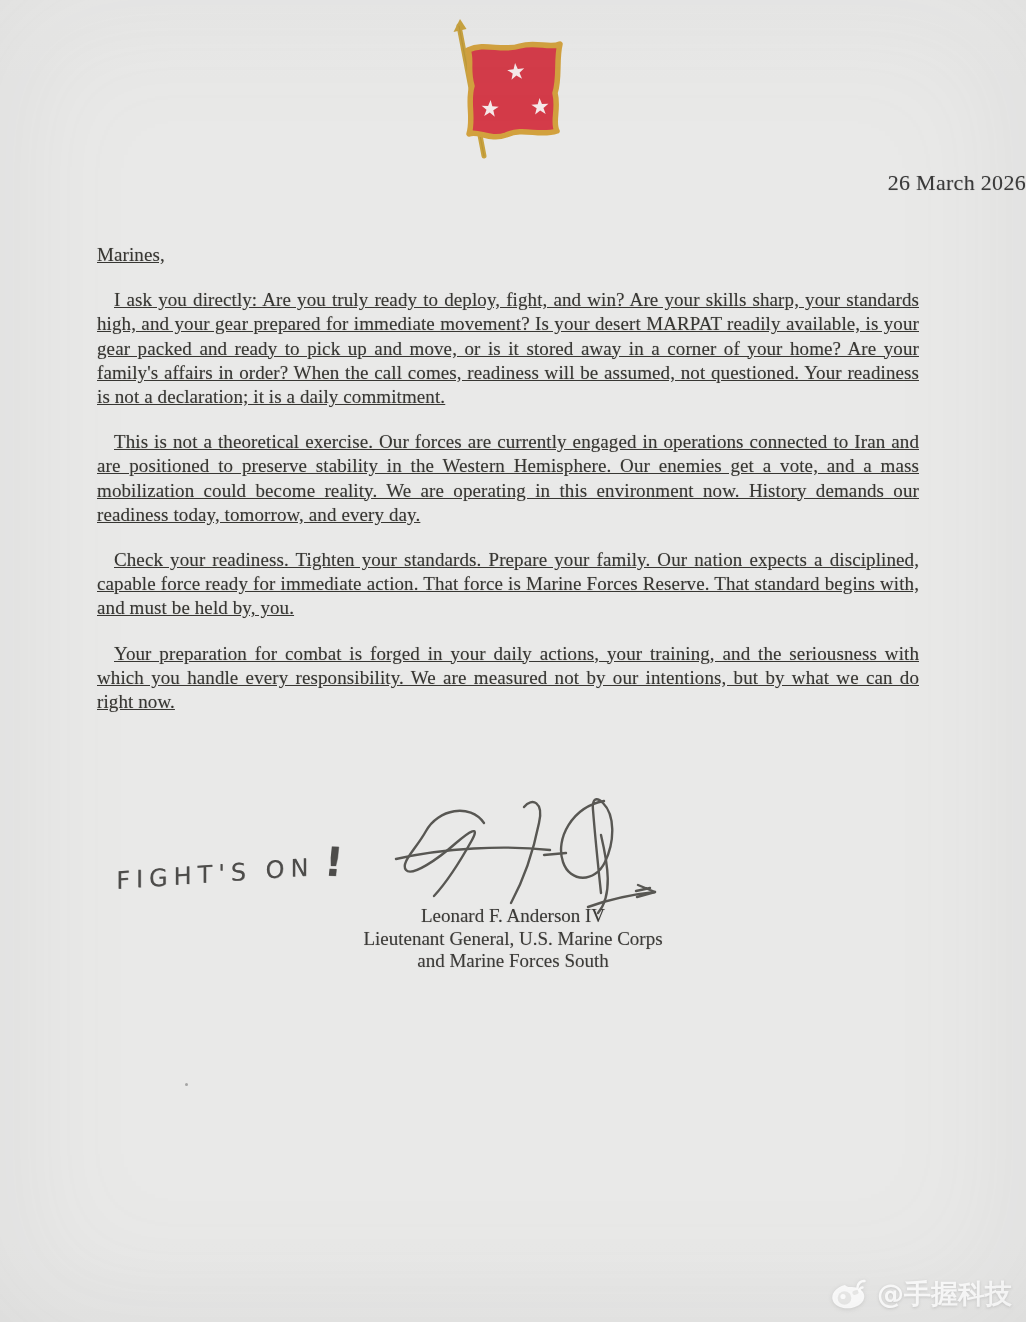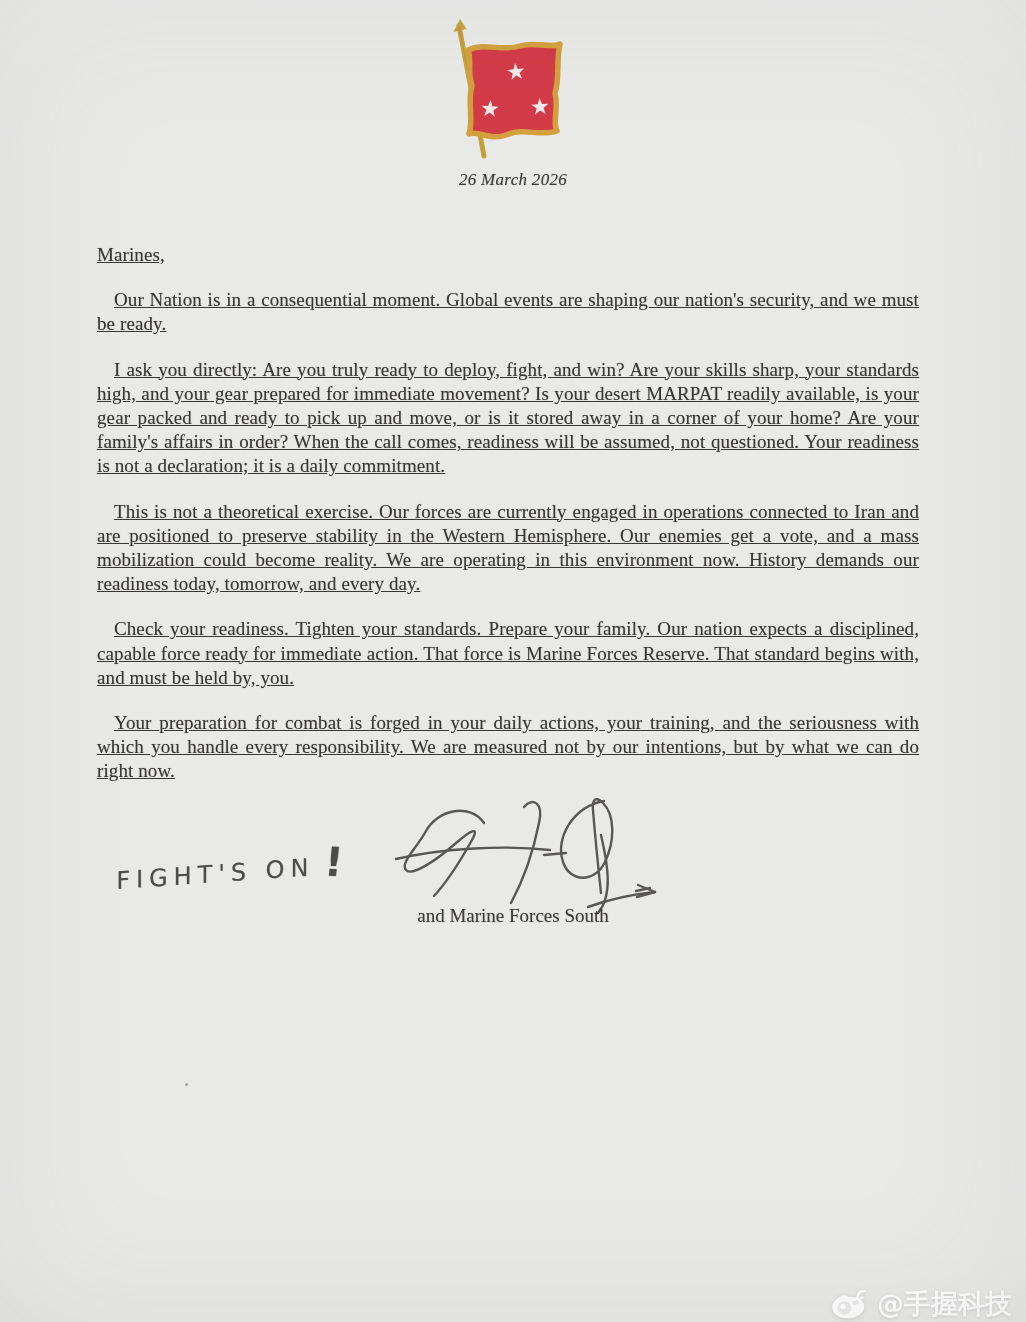--- a/index.html
+++ b/index.html
@@ -23,25 +23,24 @@
 
   
   .flag-wrap {
     position: absolute; left: 440px; top: 18px;
     width: 150px; height: 142px;
   }
 
   
   .date-line {
     position: absolute; top: 170px; left: 0; width: 100%;
-    text-align: center;
-    font-size: 17px; color: #3a3a3a;
+    text-align: right;
+    font-size: 22px; color: #3a3a3a;
     letter-spacing: 0.3px;
     text-shadow: 0 0 1px rgba(58,58,58,0.35);
-    font-style: italic;
   }
 
   
   .letter-body {
     position: absolute; left: 97px; top: 243px; width: 822px;
     font-size: 19px; line-height: 24.2px; color: #383733;
     text-shadow: 0 0 1px rgba(56,55,51,0.38);
     letter-spacing: 0.1px;
     text-decoration: underline;
   }
@@ -84,21 +83,21 @@
 
   
   .speck {
     position: absolute; left: 185px; top: 1083px;
     width: 3px; height: 3px; border-radius: 50%;
     background: rgba(110,110,110,0.55);
   }
 
   
   .watermark {
-    position: absolute; right: 14px; bottom: 0;
+    position: absolute; right: 14px; bottom: 10px;
     display: flex; align-items: center; gap: 7px;
     color: rgba(255,255,255,0.92);
     font-family: "DejaVu Sans", sans-serif;
     font-size: 27px; font-weight: bold;
     text-shadow: 0 1px 3px rgba(140,140,140,0.35);
   }
   .watermark svg { filter: drop-shadow(0 1px 2px rgba(140,140,140,0.3)); }
 </style>
 </head>
 <body>
@@ -128,21 +127,20 @@
       <use href="#star" transform="translate(76,54) rotate(-6)" fill="#f6e9ea"></use>
       <use href="#star" transform="translate(50,91) rotate(4)" fill="#f6e9ea"></use>
       <use href="#star" transform="translate(100,89) rotate(-3)" fill="#f6e9ea"></use>
     </svg>
   </div>
 
   <div class="date-line">26 March 2026</div>
 
   <div class="letter-body">
     <p class="salutation">Marines,</p>
-    <p class="para">Our Nation is in a consequential moment. Global events are shaping our nation's security, and we must be ready.</p>
     <p class="para">I ask you directly: Are you truly ready to deploy, fight, and win? Are your skills sharp, your standards high, and your gear prepared for immediate movement? Is your desert MARPAT readily available, is your gear packed and ready to pick up and move, or is it stored away in a corner of your home?  Are your family's affairs in order?  When the call comes, readiness will be assumed, not questioned.  Your readiness is not a declaration; it is a daily commitment.</p>
     <p class="para">This is not a theoretical exercise. Our forces are currently engaged in operations connected to Iran and are positioned to preserve stability in the Western Hemisphere. Our enemies get a vote, and a mass mobilization could become reality. We are operating in this environment now. History demands our readiness today, tomorrow, and every day.</p>
     <p class="para">Check your readiness. Tighten your standards. Prepare your family. Our nation expects a disciplined, capable force ready for immediate action. That force is Marine Forces Reserve. That standard begins with, and must be held by, you.</p>
     <p class="para">Your preparation for combat is forged in your daily actions, your training, and the seriousness with which you handle every responsibility. We are measured not by our intentions, but by what we can do right now.</p>
   </div>
 
   <div class="handwritten">
     <span class="note-text">FIGHT'S ON</span><span class="note-mark">!</span>
   </div>
 
@@ -159,20 +157,22 @@
 
       <path d="M 212 8 C 180 14, 163 46, 171 69 C 178 90, 203 90, 213 69 C 223 48, 223 22, 211 10 C 204 3, 200 6, 201 17 C 203 42, 206 72, 209 100"></path>
 
       <path d="M 209 42 C 216 72, 221 102, 206 120"></path>
       <path d="M 196 114 C 218 106, 244 101, 263 99"></path>
       <path d="M 263 99 L 246 92 M 263 99 L 245 104 M 258 95 L 244 98"></path>
     </svg>
   </div>
 
   <div class="signature-block">
+    <div>Leonard F. Anderson IV</div>
+    <div>Lieutenant General, U.S. Marine Corps</div>
     <div>and Marine Forces South</div>
   </div>
 
   <div class="speck"></div>
 
   <div class="watermark">
     <svg width="40" height="32" viewBox="0 0 40 32">
       <path d="M 15,7 C 6,9 1,16 2.5,21.5 C 4,28 13,31.5 21.5,30 C 30,28.5 35.5,23 34,16.5 C 33,11.5 27,8.5 20.5,9 C 18.5,9.2 16.5,8.5 15,7 Z" fill="rgba(255,255,255,0.92)"></path>
       <circle cx="14.5" cy="20" r="6.8" fill="#e9e9e8"></circle>
       <circle cx="13" cy="18.5" r="2.6" fill="rgba(255,255,255,0.95)"></circle>

